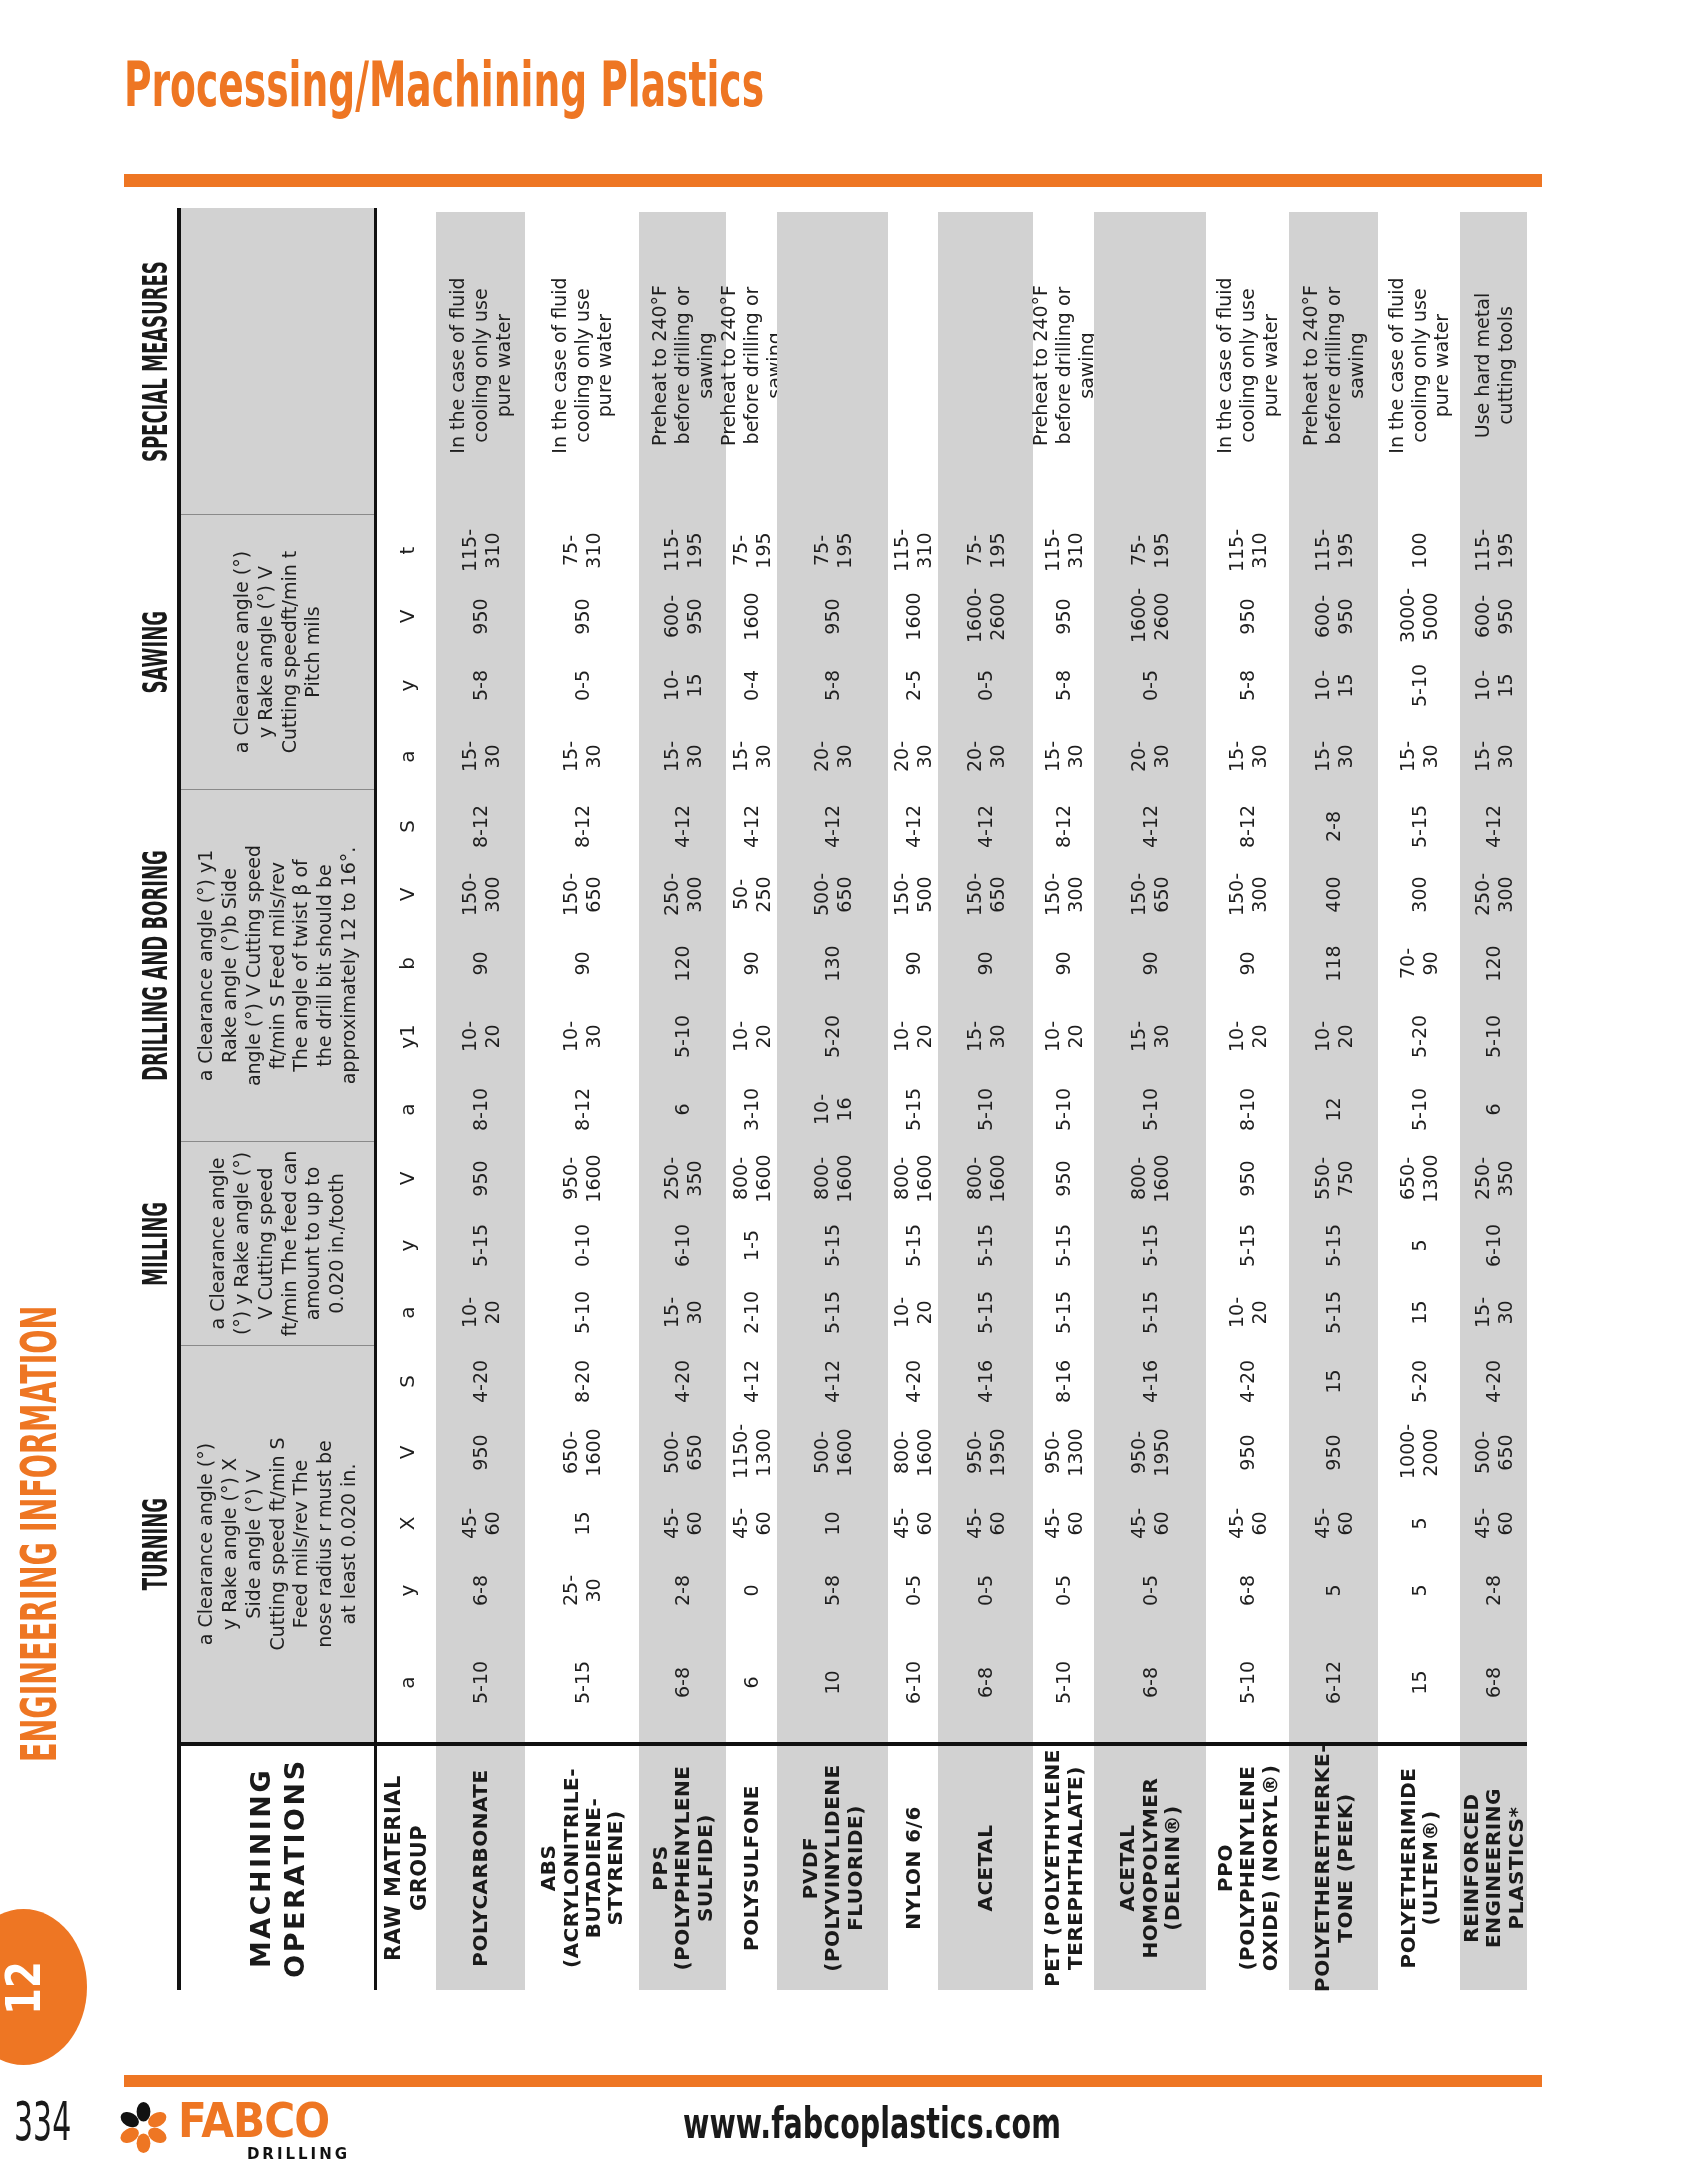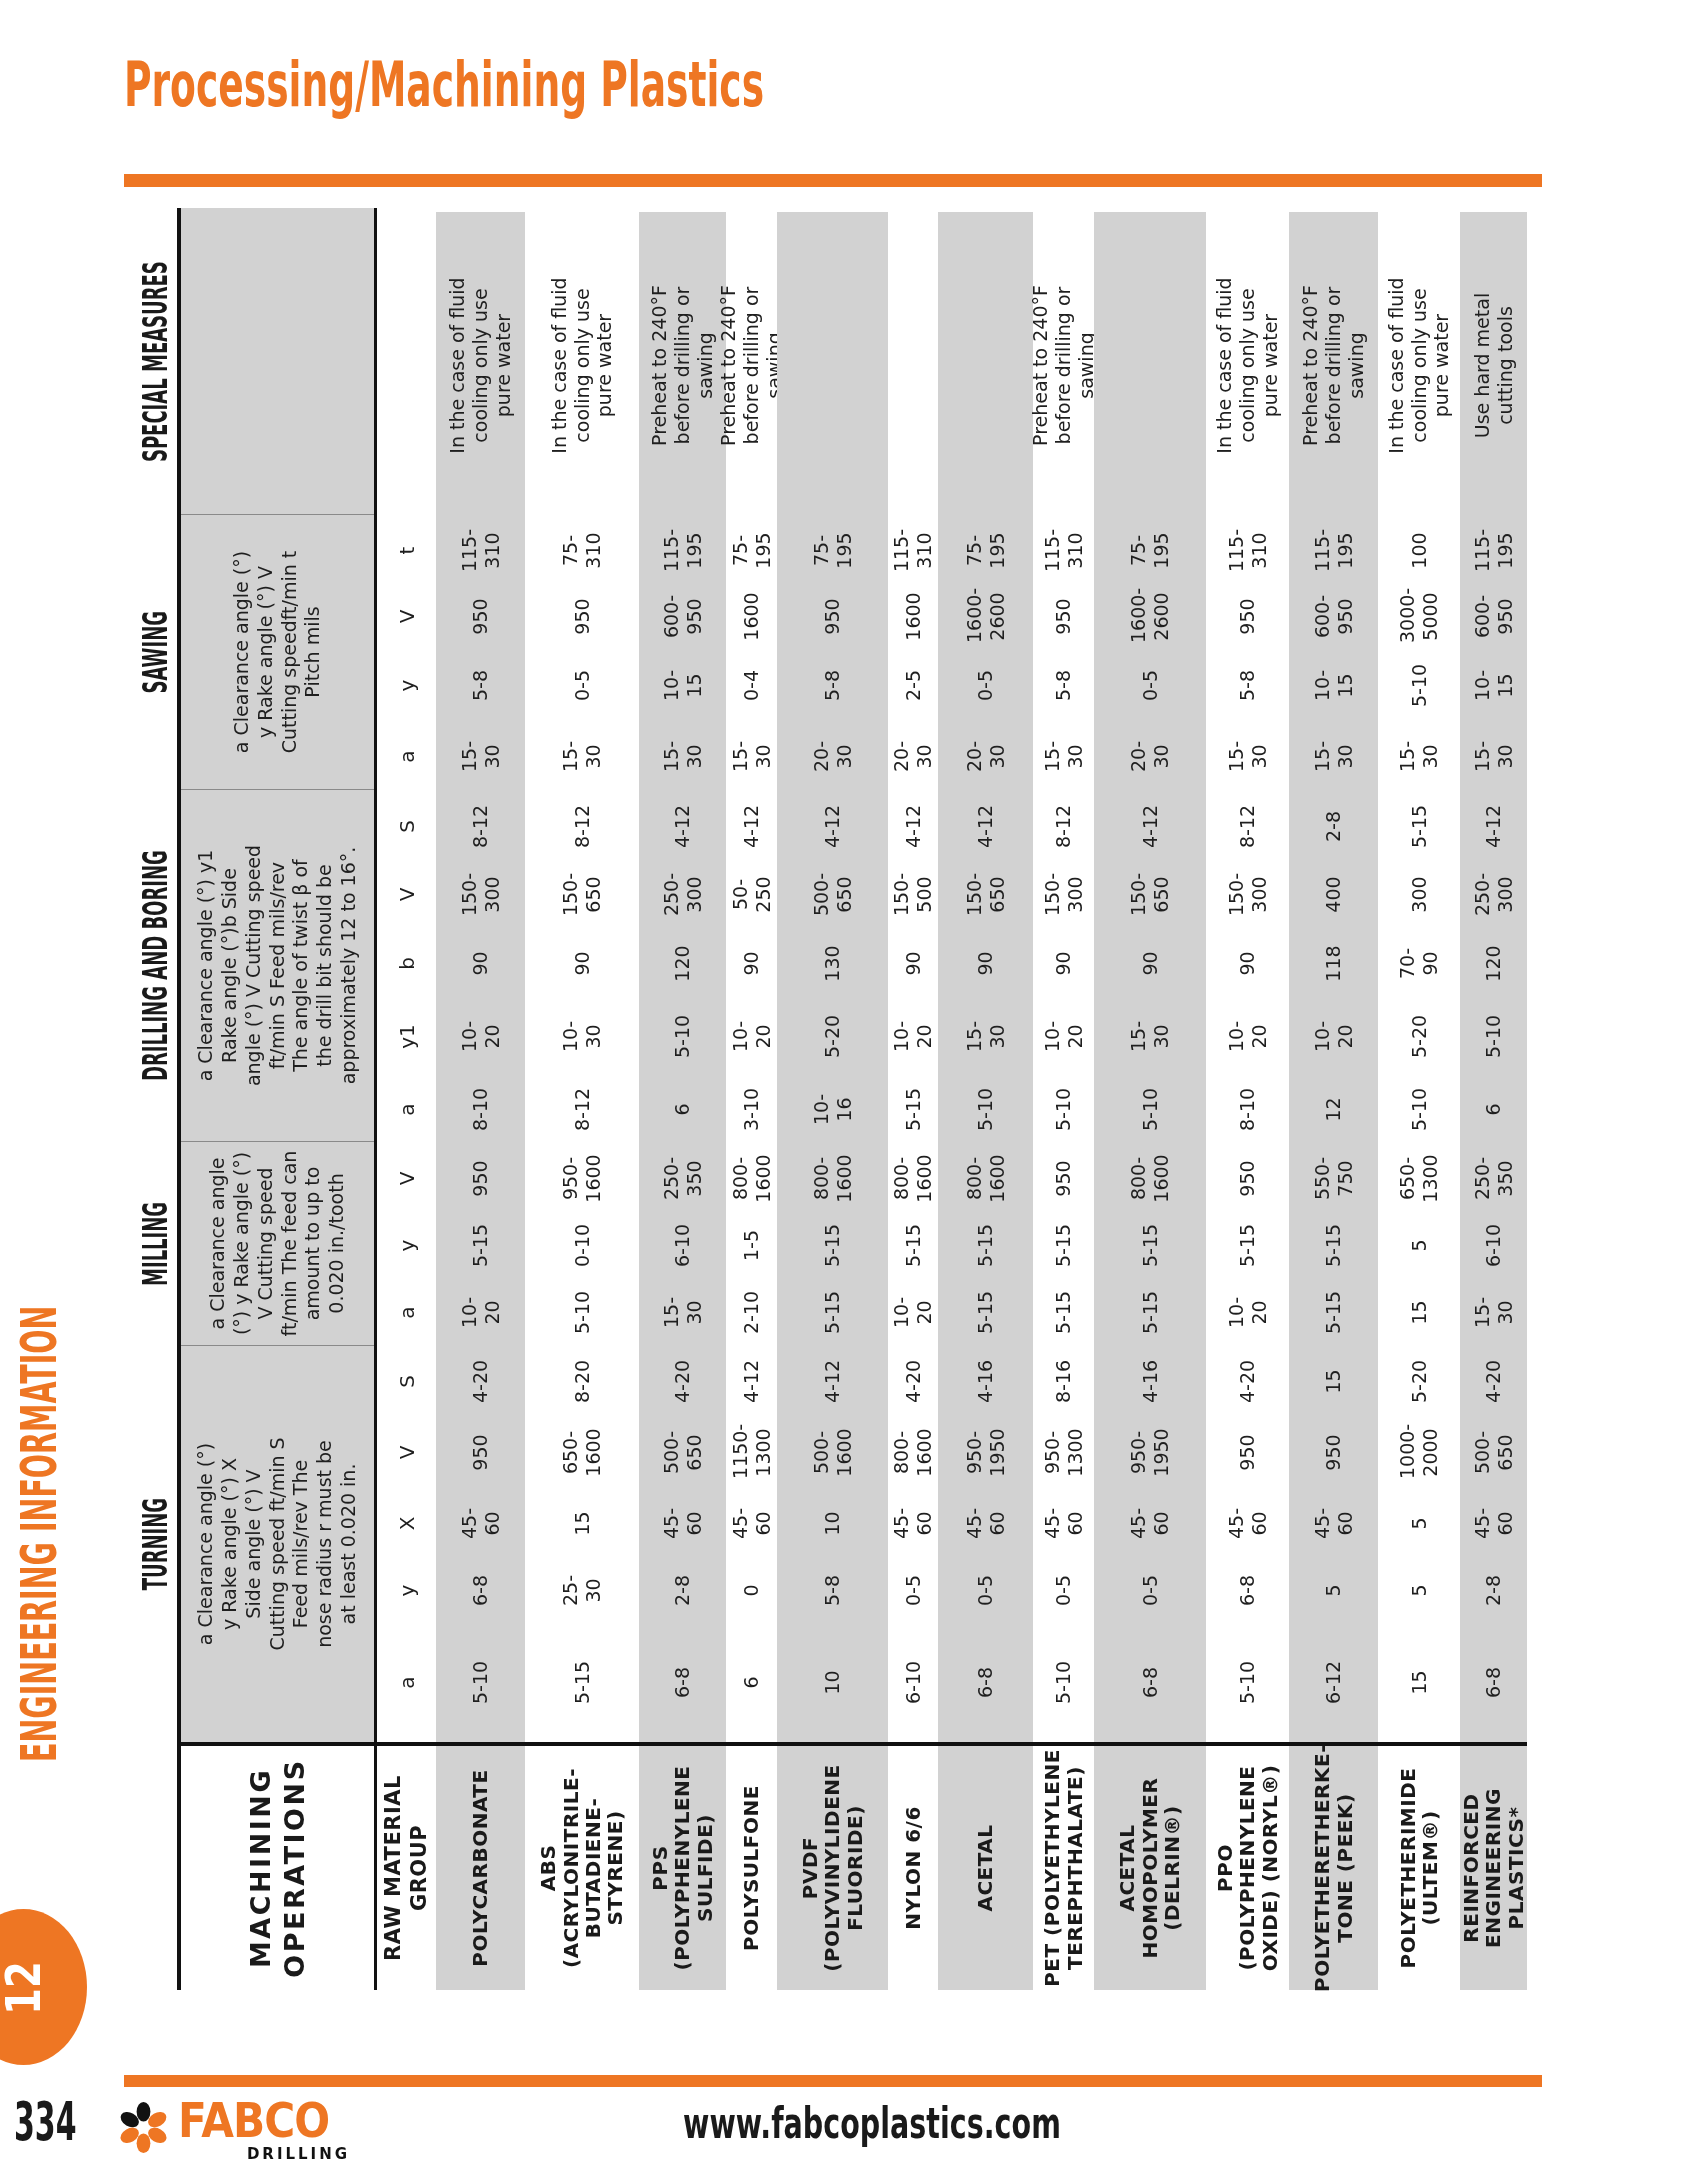--- a/index.html
+++ b/index.html
@@ -6,21 +6,21 @@
   body{width:1683px;height:2178px;position:relative;overflow:hidden;
        font-family:"DejaVu Sans",sans-serif;color:#1a1a1a;}
   .abs{position:absolute;}
   .cond{display:inline-block;transform-origin:0 50%;}
   
   .page-title{left:124px;top:51px;font-size:57px;font-weight:bold;color:#EE7623;
               white-space:nowrap;letter-spacing:0px;}
   .page-title .cond{transform:scaleX(.66) scaleY(1.08);}
   .title-rule{left:124px;top:174px;width:1418px;height:13px;background:#EE7623;}
   .footer-rule{left:124px;top:2075px;width:1418px;height:12px;background:#EE7623;}
-  .page-num{left:14px;top:2093px;font-size:50px;font-weight:700;white-space:nowrap;}
+  .page-num{left:14px;top:2093px;font-size:50px;font-weight:400;white-space:nowrap;}
   .page-num .cond{transform:scaleX(.60) scaleY(1.05);}
   .website{left:683px;top:2099px;font-size:42px;font-weight:bold;white-space:nowrap;}
   .website .cond{transform:scaleX(.68) scaleY(1.02);}
   .sidebar-wrap{left:10px;top:1889px;width:711px;height:55px;
                 transform:rotate(-90deg);transform-origin:0 0;
                 display:flex;align-items:center;justify-content:center;}
   .sidebar-text{font-size:46px;font-weight:bold;color:#EE7623;white-space:nowrap;}
   .sidebar-text .cond{transform:scaleX(.62) scaleY(1.1);transform-origin:50% 50%;}
   .chapter-ellipse{left:-40px;top:1909px;width:127px;height:156px;background:#EE7623;
                    border-radius:50%;}

